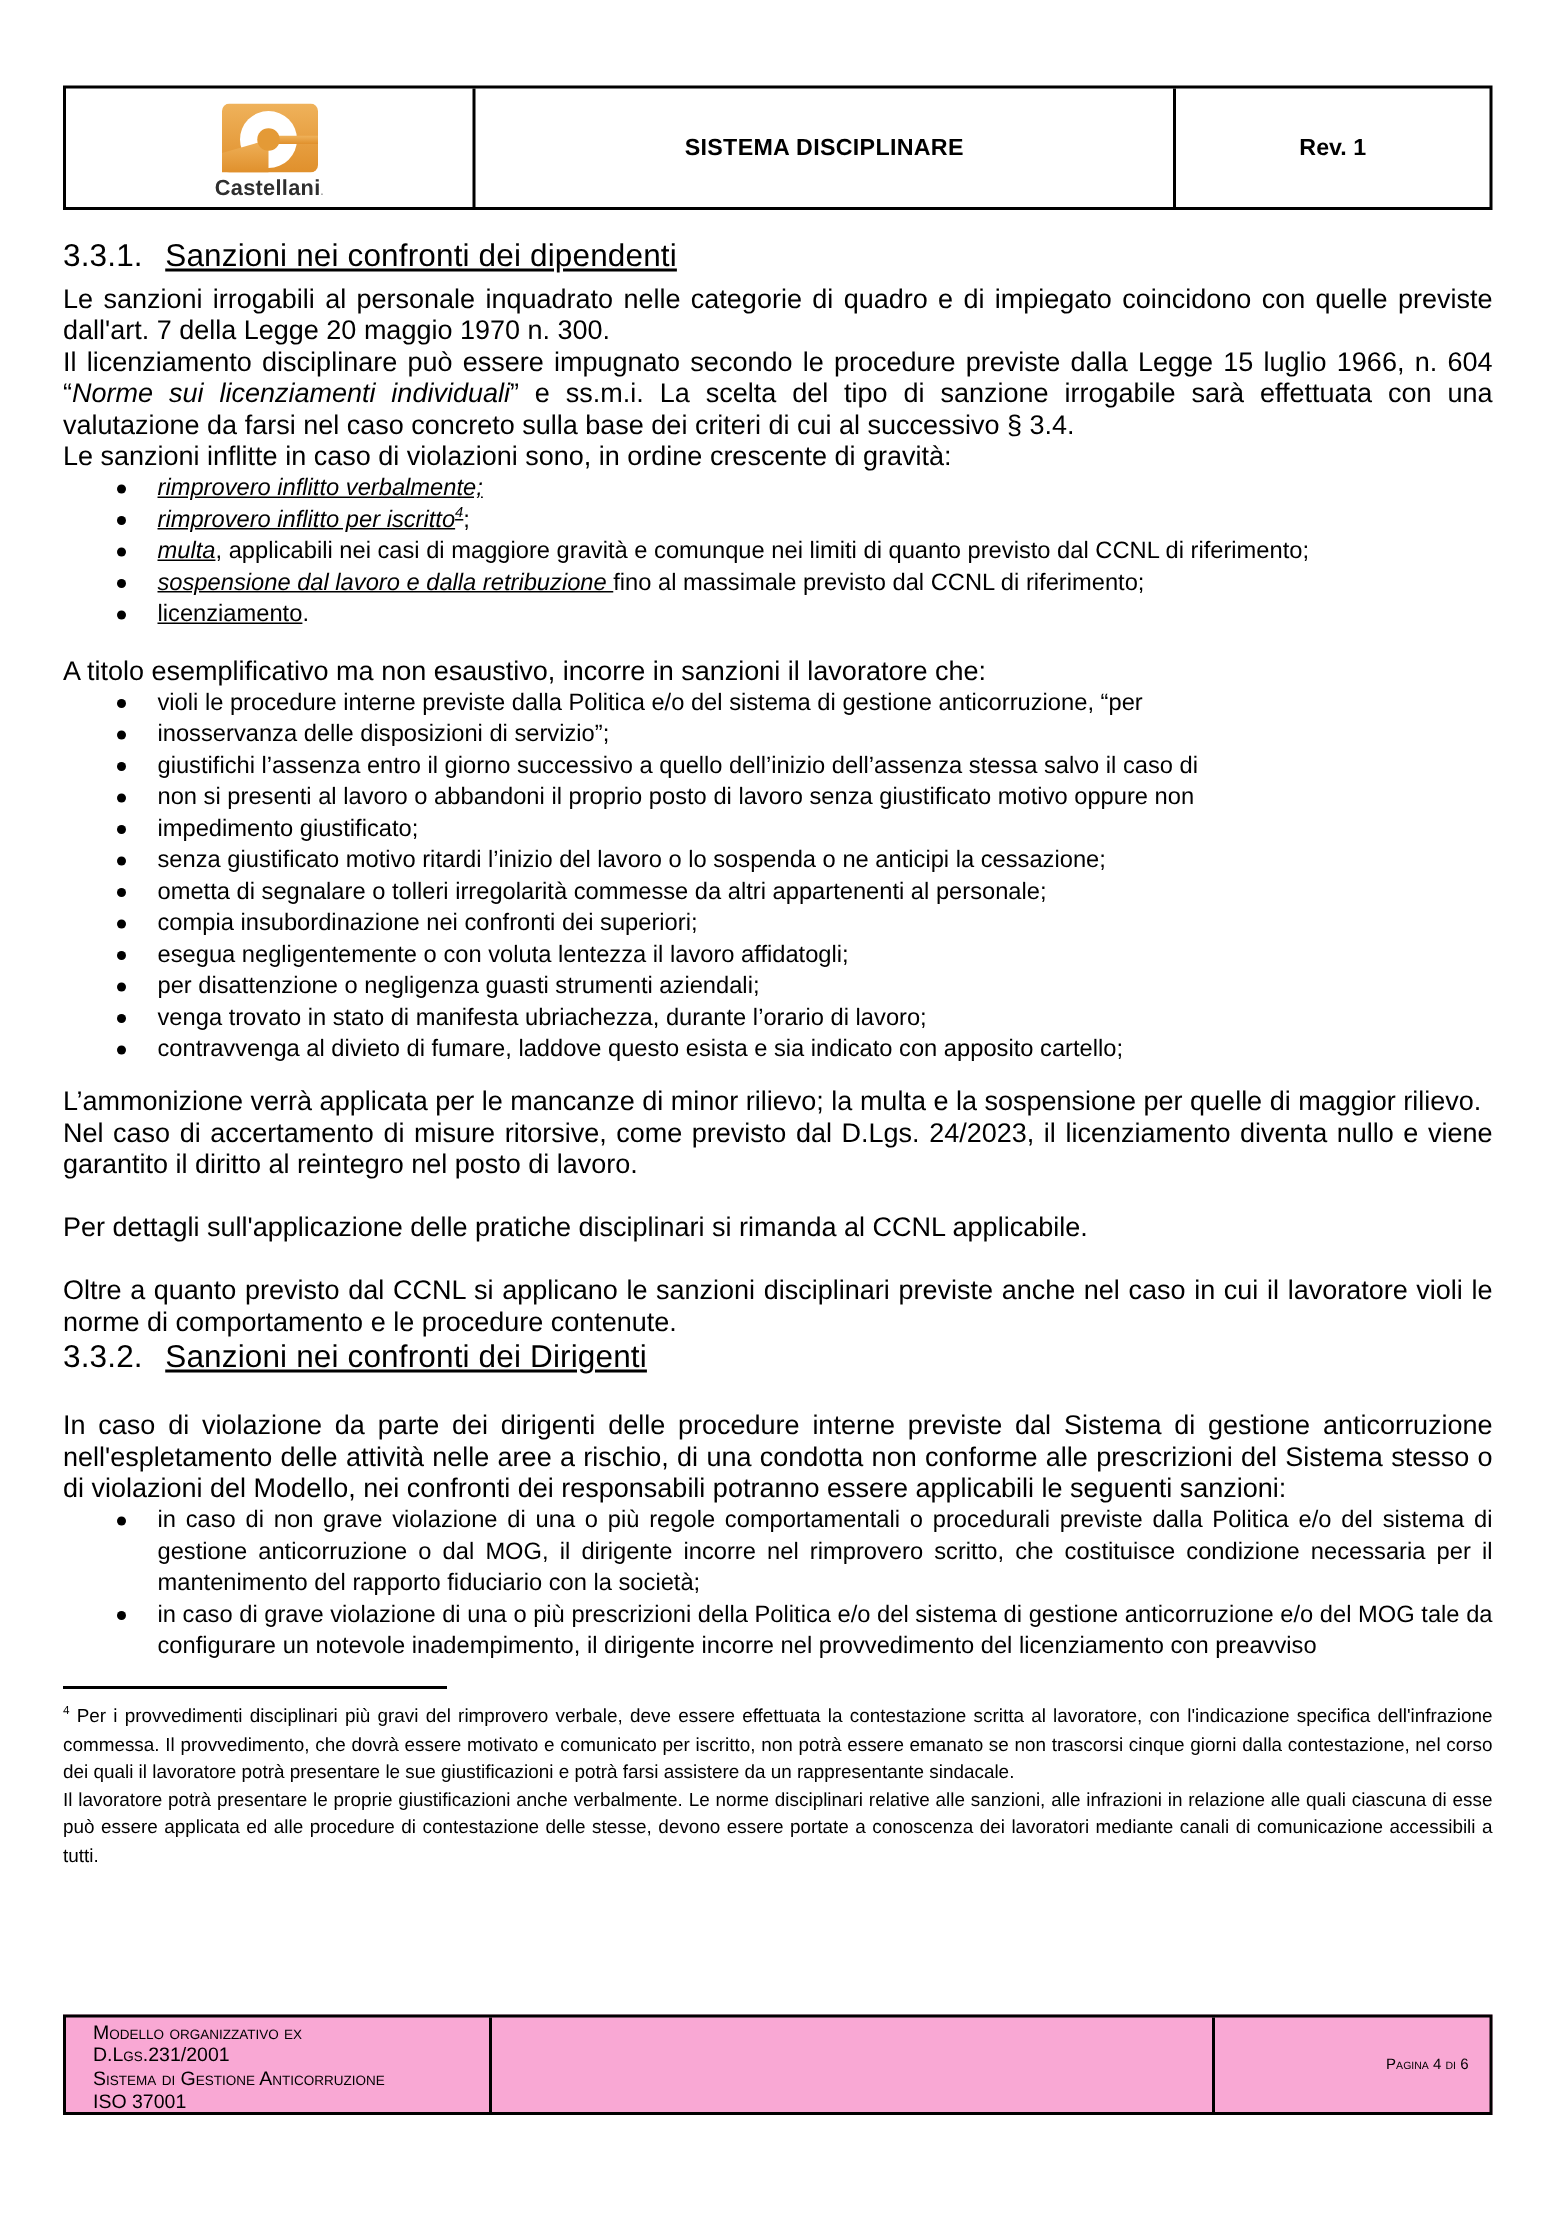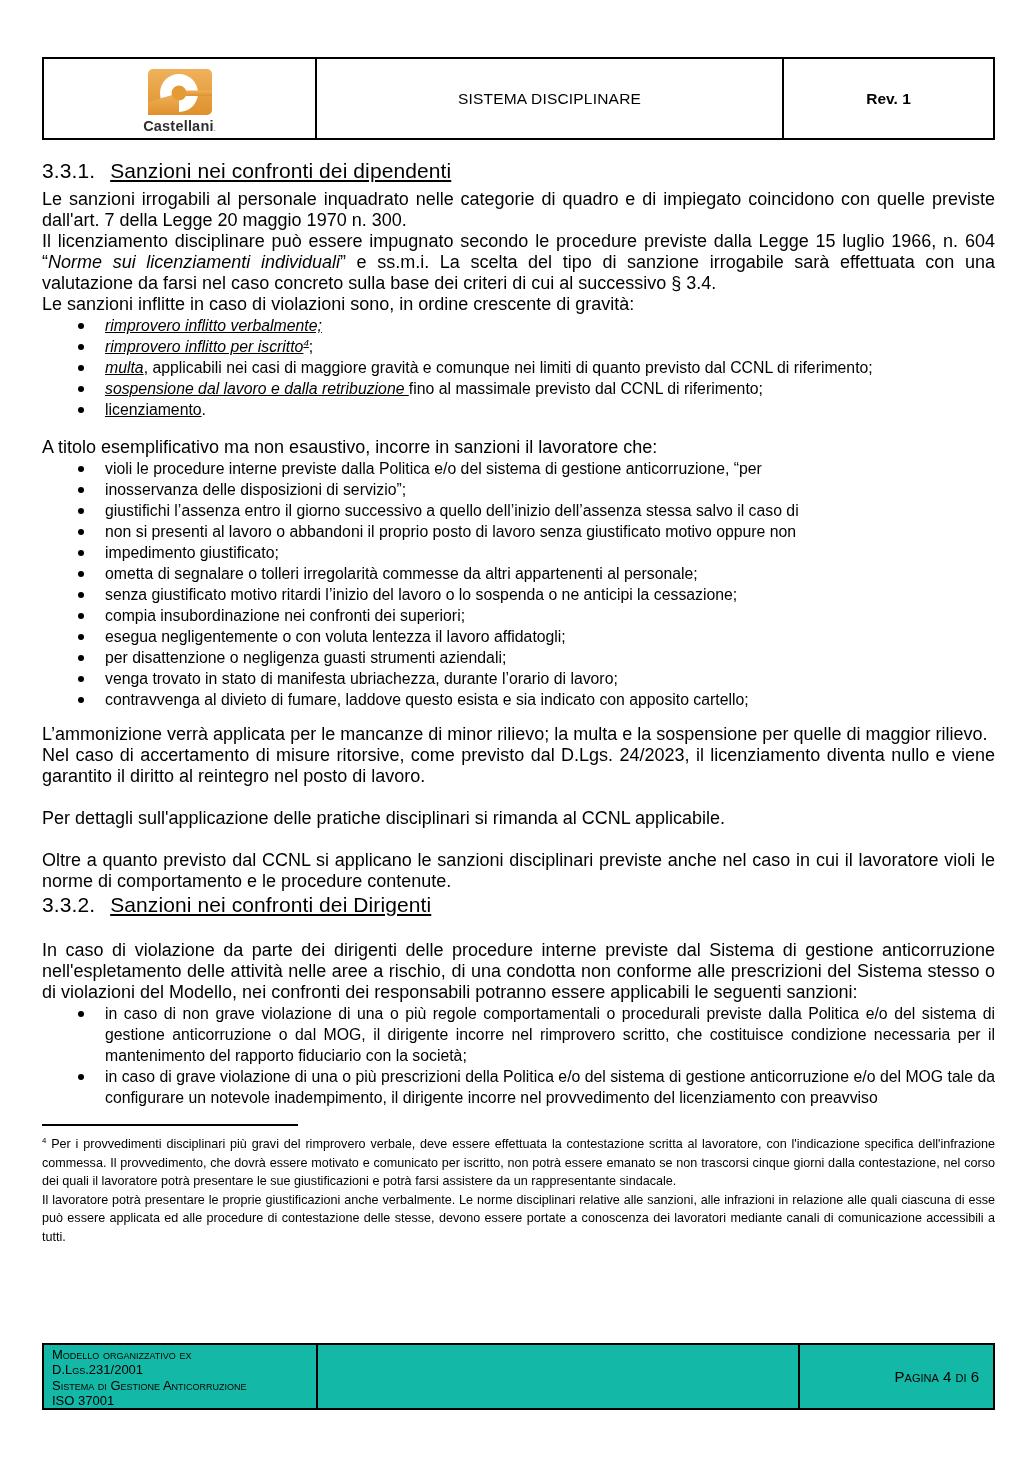--- a/index.html
+++ b/index.html
@@ -10,21 +10,21 @@
 
   
   .header-table{
     position:absolute;left:42px;top:57px;width:953px;height:83px;
     border:2px solid #000;box-sizing:border-box;display:flex;background:#fff;
   }
   .hcell{box-sizing:border-box;display:flex;align-items:center;justify-content:center;}
   .hcell-logo{width:271px;flex-direction:column;padding-top:6px;}
   .hcell-title{width:469px;border-left:2px solid #000;border-right:2px solid #000;}
   .hcell-rev{flex:1;}
-  .doc-title{font-weight:normal;font-size:15.5px;letter-spacing:.2px;}
+  .doc-title{font-weight:bold;font-size:15.5px;letter-spacing:.2px;}
   .rev-label{font-weight:bold;font-size:15.5px;}
   .logo-box{line-height:0;}
   .logo-word{margin-top:3px;font-weight:bold;font-size:14.5px;color:#2e2e2e;letter-spacing:.2px;}
   .logo-suffix{font-size:7px;color:#9a9a9a;vertical-align:baseline;}
 
   
   .content{position:absolute;left:42px;top:158px;width:953px;}
   h1.sec{
     font-size:21px;line-height:26px;font-weight:400;margin:0 0 5px 0;letter-spacing:.1px;
   }
@@ -49,28 +49,28 @@
   .mt-sec{margin-top:22px;}
 
   
   .footnote{margin-top:16px;}
   .fn-rule{width:256px;border:0;border-top:2px solid #000;margin:0 0 9px 0;}
   .fn-p{font-size:12.6px;line-height:18.6px;text-align:justify;margin:0;}
 
   
   .footer-table{
     position:absolute;left:42px;top:1343px;width:953px;height:67px;
-    border:2px solid #000;box-sizing:border-box;display:flex;background:#14b8a6;
+    border:2px solid #000;box-sizing:border-box;display:flex;background:#f9a8d4;padding-left:10px;
   }
   .fcell{box-sizing:border-box;}
   .fcell-info{width:272px;padding:2px 6px 0 8px;}
   .fcell-mid{width:484px;border-left:2px solid #000;border-right:2px solid #000;}
   .fcell-page{flex:1;display:flex;align-items:center;justify-content:flex-end;padding-right:14px;}
   .finfo-line{font-variant:small-caps;font-size:13px;line-height:15.4px;white-space:nowrap;}
-  .fpage{font-variant:small-caps;font-size:15px;}
+  .fpage{font-variant:small-caps;font-size:10px;}
 </style>
 </head>
 <body>
 
 <div class="page">
 
   <div class="header-table">
     <div class="hcell hcell-logo">
       <div class="logo-box">
         <svg width="64" height="46" viewBox="0 0 64 46" xmlns="http://www.w3.org/2000/svg">
@@ -116,22 +116,22 @@
       </ul>
 
     <p class="p mt-gap">A titolo esemplificativo ma non esaustivo, incorre in sanzioni il lavoratore che:</p>
 
     <ul class="blist">
         <li><span>violi le procedure interne previste dalla Politica e/o del sistema di gestione anticorruzione, “per</span></li>
         <li><span>inosservanza delle disposizioni di servizio”;</span></li>
         <li><span>giustifichi l’assenza entro il giorno successivo a quello dell’inizio dell’assenza stessa salvo il caso di</span></li>
         <li><span>non si presenti al lavoro o abbandoni il proprio posto di lavoro senza giustificato motivo oppure non</span></li>
         <li><span>impedimento giustificato;</span></li>
+        <li><span>senza giustificato motivo ritardi l’inizio del lavoro o lo sospenda o ne anticipi la cessazione;</span></li>
         <li><span>ometta di segnalare o tolleri irregolarità commesse da altri appartenenti al personale;</span></li>
-        <li><span>senza giustificato motivo ritardi l’inizio del lavoro o lo sospenda o ne anticipi la cessazione;</span></li>
         <li><span>compia insubordinazione nei confronti dei superiori;</span></li>
         <li><span>esegua negligentemente o con voluta lentezza il lavoro affidatogli;</span></li>
         <li><span>per disattenzione o negligenza guasti strumenti aziendali;</span></li>
         <li><span>venga trovato in stato di manifesta ubriachezza, durante l’orario di lavoro;</span></li>
         <li><span>contravvenga al divieto di fumare, laddove questo esista e sia indicato con apposito cartello;</span></li>
       </ul>
 
     <p class="p mt-par">L’ammonizione verrà applicata per le mancanze di minor rilievo; la multa e la sospensione per quelle di maggior rilievo.</p>
     <p class="p">Nel caso di accertamento di misure ritorsive, come previsto dal D.Lgs. 24/2023, il licenziamento diventa nullo e viene garantito il diritto al reintegro nel posto di lavoro.</p>
     <p class="p mt-line">Per dettagli sull'applicazione delle pratiche disciplinari si rimanda al CCNL applicabile.</p>

